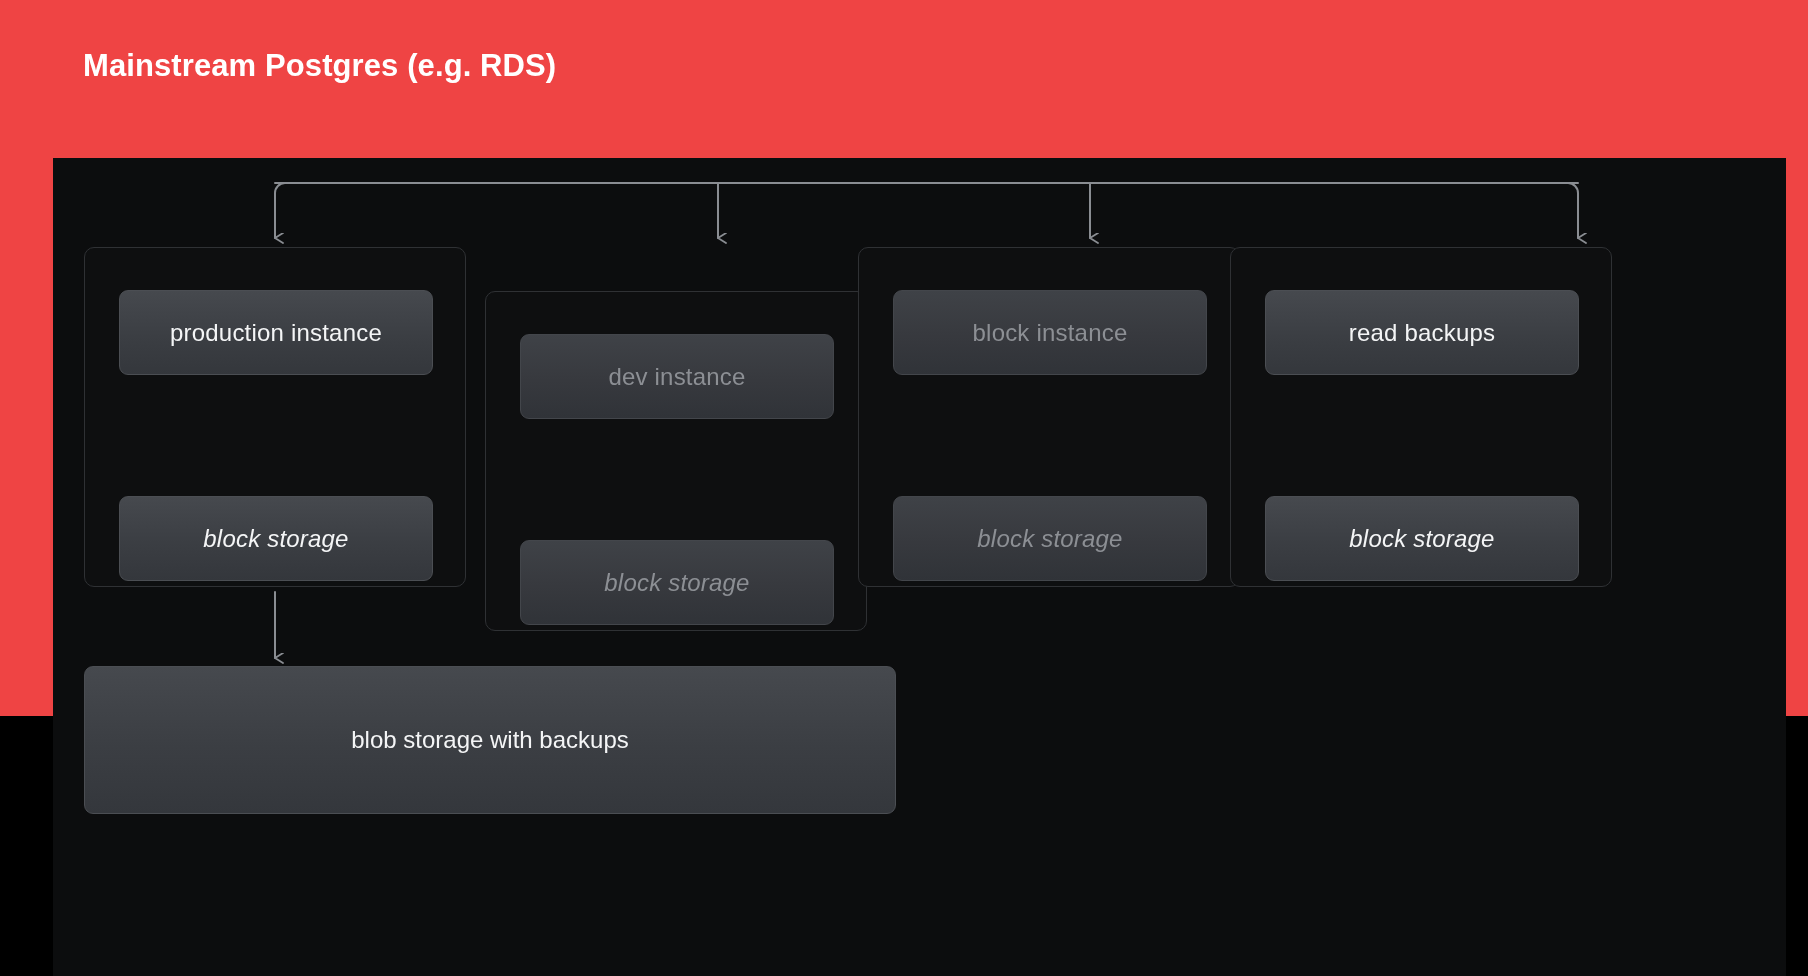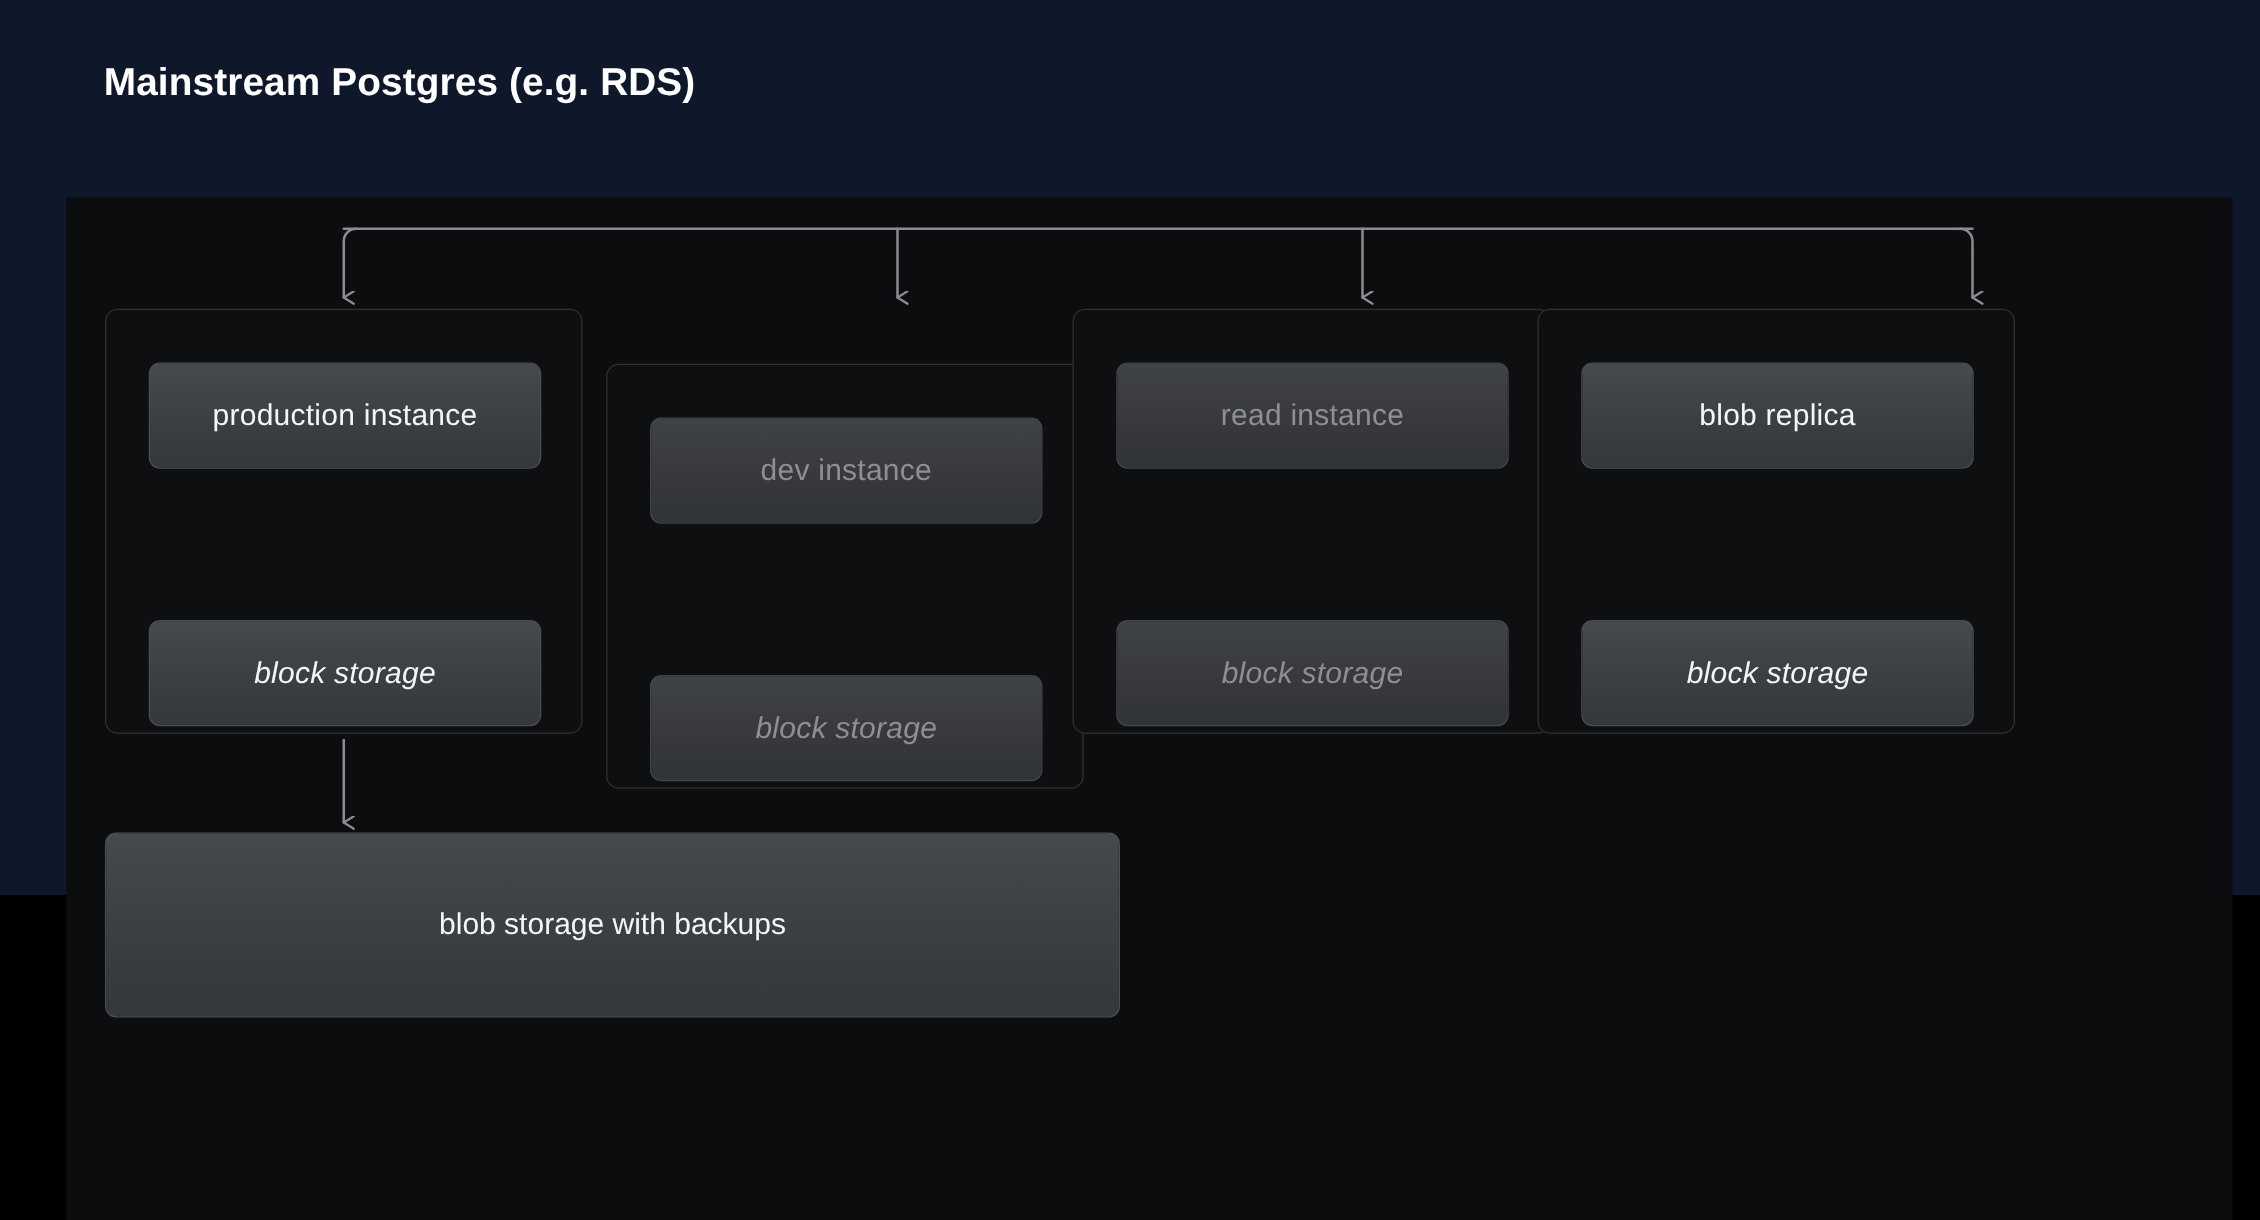--- a/index.html
+++ b/index.html
@@ -13,21 +13,21 @@
     overflow: hidden;
     font-family: "Liberation Sans", sans-serif;
     position: relative;
   }
 
   #slide {
     position: absolute;
     left: 0; top: 0;
     width: 1808px;
     height: 716px;
-    background: #0f172a;
+    background: #ef4444;
   }
 
   #page-title {
     position: absolute;
     left: 83px;
     top: 48px;
     font-size: 31px;
     font-weight: bold;
     color: #ffffff;
     letter-spacing: 0.1px;
@@ -156,26 +156,26 @@
       <div class="node top">production instance</div>
       <div class="node bottom">block storage</div>
     </div>
 
     <div class="group-box g2">
       <div class="node top dim">dev instance</div>
       <div class="node bottom dim">block storage</div>
     </div>
 
     <div class="group-box g3">
-      <div class="node top dim">read instance</div>
+      <div class="node top dim">block instance</div>
       <div class="node bottom dim">block storage</div>
     </div>
 
     <div class="group-box g4">
-      <div class="node top">blob replica</div>
+      <div class="node top">read backups</div>
       <div class="node bottom">block storage</div>
     </div>
 
     <div id="blob-node">
       <span>blob storage with backups</span>
     </div>
 
   </div>
 </div>
 

